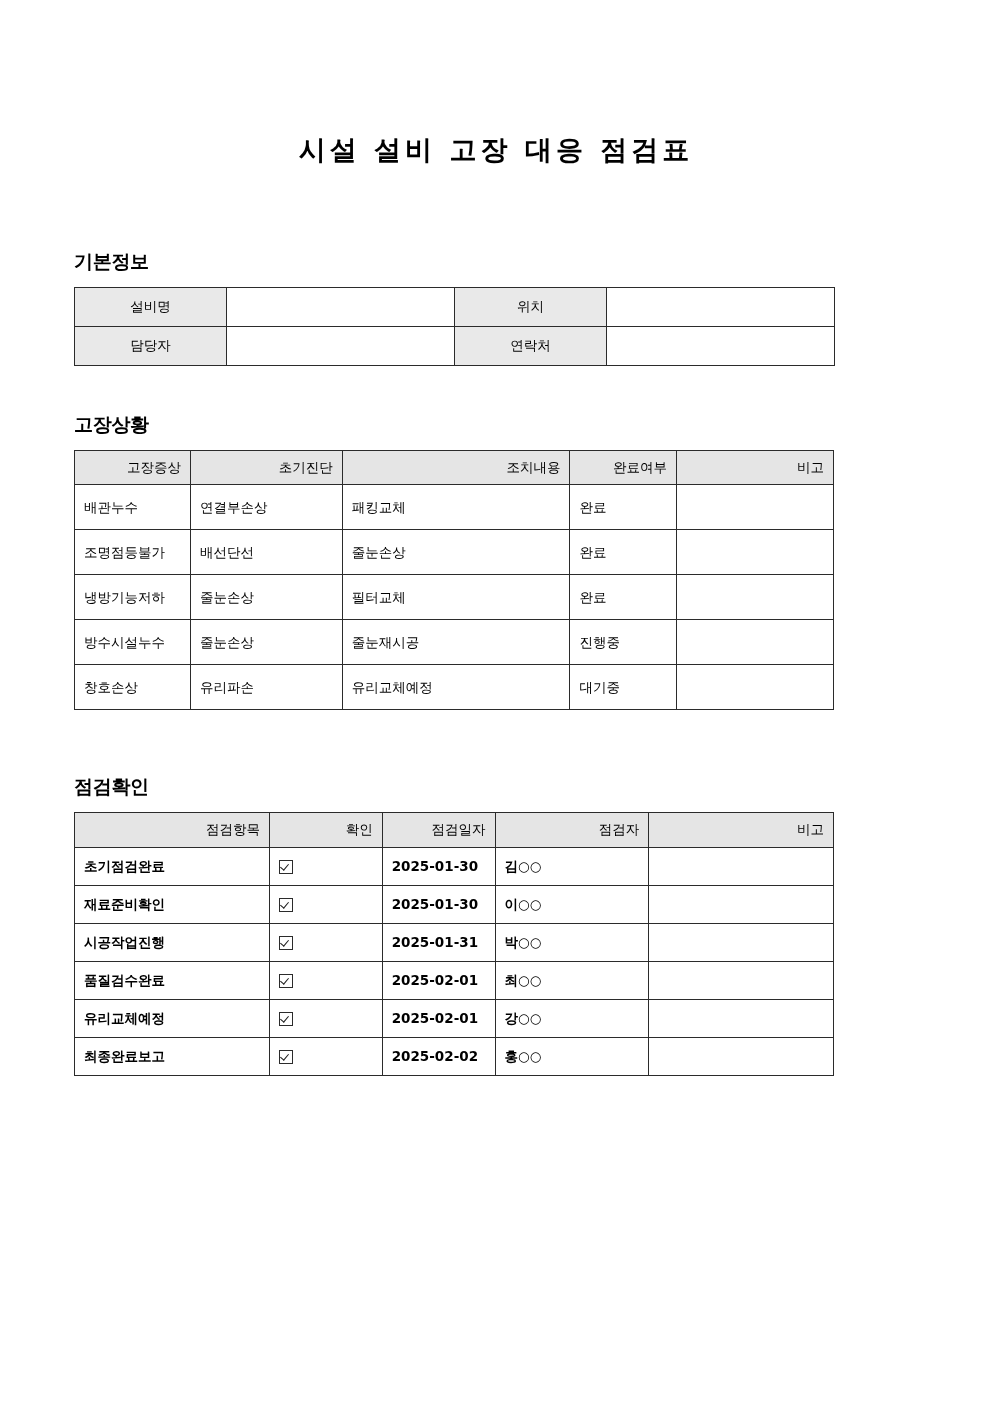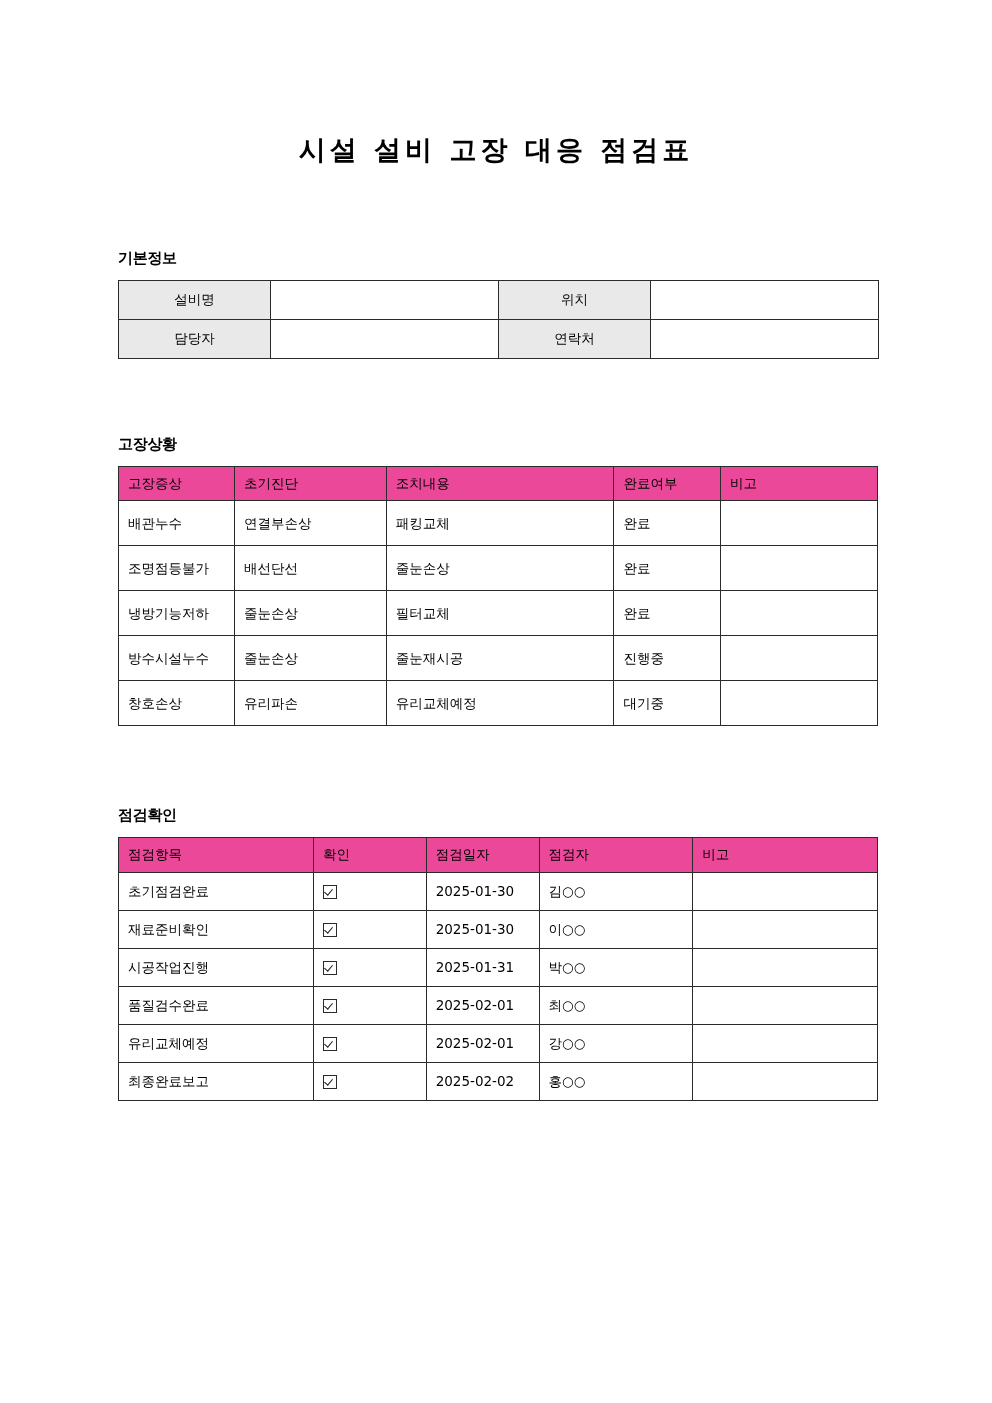--- a/index.html
+++ b/index.html
@@ -12,43 +12,43 @@
     height: 1403px;
     font-family: "DejaVu Sans", "Liberation Sans", sans-serif;
     color: #000000;
     -webkit-font-smoothing: antialiased;
   }
   .page {
     position: relative;
     width: 992px;
     height: 1403px;
     box-sizing: border-box;
-    padding: 0 118px;
+    padding: 0 74px;
   }
   .doc-title {
     margin: 0;
     padding-top: 133px;
     text-align: center;
     font-size: 27px;
     font-weight: bold;
     letter-spacing: 4px;
     line-height: 1.25;
   }
   .section {
     margin: 0;
   }
   .section-heading {
-    font-size: 15px;
+    font-size: 19px;
     font-weight: bold;
     margin: 0 0 12px 0;
     letter-spacing: -0.3px;
   }
   .sec-basic { margin-top: 82px; }
-  .sec-fault { margin-top: 76px; }
-  .sec-check { margin-top: 80px; }
+  .sec-fault { margin-top: 46px; }
+  .sec-check { margin-top: 64px; }
 
   table.grid {
     border-collapse: collapse;
     width: 760px;
     table-layout: fixed;
   }
   table.grid td, table.grid th {
     border: 1px solid #2b2b2b;
     font-size: 13.5px;
     font-weight: normal;
@@ -56,34 +56,34 @@
     vertical-align: middle;
     line-height: 1.45;
     word-break: keep-all;
     overflow-wrap: break-word;
   }
   .lbl {
     background: #e9e9e9;
     text-align: center;
   }
   .hdr {
-    background: #ec4899;
-    text-align: left;
+    background: #e5e5e5;
+    text-align: right;
   }
   .val {
     background: #ffffff;
     text-align: left;
   }
   
   table.basic td { height: 24px; }
   
   table.fault td { height: 30px; font-family: Liberation Serif, serif; }
   table.fault td.val { vertical-align: middle; }
   
-  table.check td { height: 23px; }
+  table.check td { height: 23px; font-weight: bold; }
   .chk {
     text-align: left;
     font-size: 14px;
     line-height: 1;
   }
   .chk-box {
     display: inline-block;
     width: 12px;
     height: 12px;
     border: 1px solid #2b2b2b;

